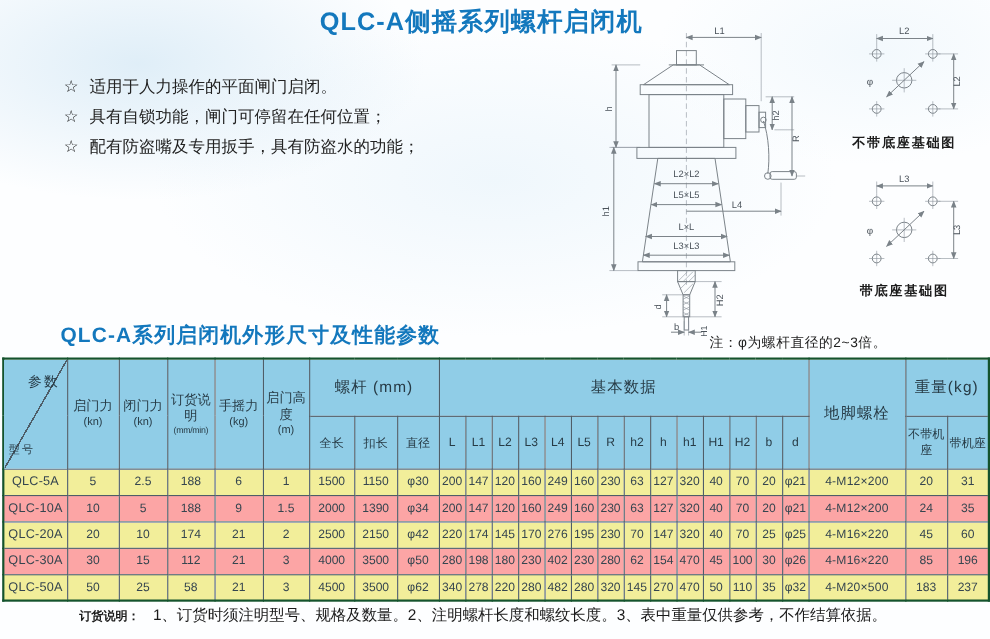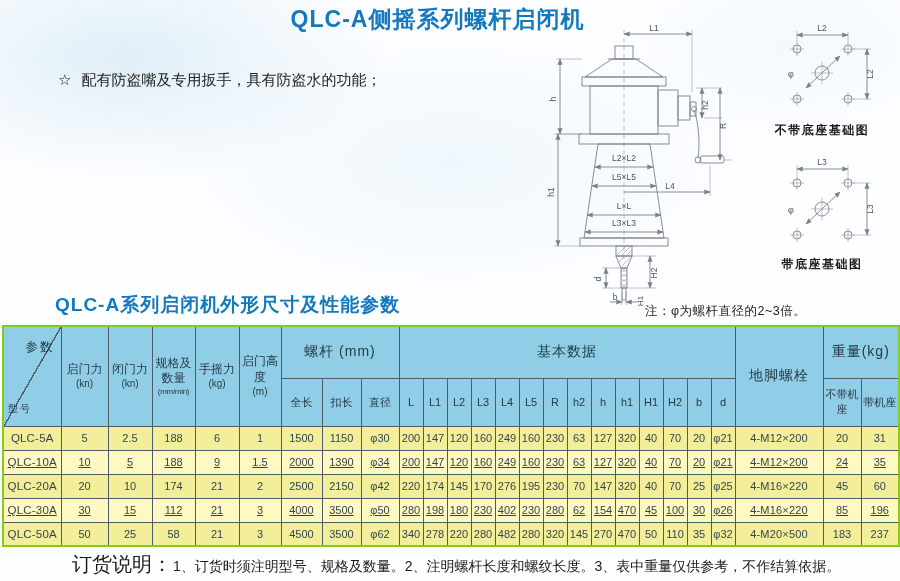--- a/index.html
+++ b/index.html
@@ -31,57 +31,59 @@
   
   table.spec {
     position:absolute; top:325px; left:2px; width:896px;
     border-collapse:collapse; table-layout:fixed;
     font-size:11px; color:#35454f;
   }
   table.spec th, table.spec td {
     border:1px solid #4e5d68; text-align:center; vertical-align:middle;
     padding:0 1px; overflow:hidden;
   }
-  table.spec { border:2px solid #84cc16; }
+  table.spec { border:2px solid #14532d; }
   thead th { background:#90cde7; font-weight:400; color:#273b46; }
   tr.tier1 th { height:52px; }
   tr.tier2 th { height:48px; }
   tbody td { height:24px; }
   tr.row-yellow td { background:#f2ee9a; }
-  tr.row-blue td { background:#fef9c3;text-decoration:underline; }
+  tr.row-blue td { background:#fca5a5; }
   .hname { display:block; font-size:12px; line-height:1.3; }
   .hunit { display:block; font-size:10px; line-height:1.25; }
   .u-small { font-size:8px; letter-spacing:-.3px; }
   .group-title { font-size:14px; letter-spacing:1px; }
   .sub { font-size:11px; }
   td.model { font-size:11.5px; letter-spacing:.2px; }
   td.anchor-cell-pad { letter-spacing:.2px; }
 
   .corner { position:relative; padding:0; }
   .corner .diag {
     position:absolute; inset:0;
     background:linear-gradient(to bottom right, transparent calc(50% - .7px), #4e5d68 calc(50% - .7px), #4e5d68 calc(50% + .7px), transparent calc(50% + .7px));
   }
   .corner .c-top { position:absolute; top:12px; right:6px; font-size:12.5px; letter-spacing:2px; }
   .corner .c-bottom { position:absolute; bottom:10px; left:4px; font-size:10px; letter-spacing:2px; }
 
   .order-note { top:551px; left:72px; width:812px; font-size:14px; color:#1a1a1a; white-space:nowrap; }
-  .order-note b { font-size:20px; font-weight:400; margin-right:1px; }
+  .order-note b { font-size:11px; font-weight:700; margin-right:12px; }
 
   svg text { font-family:"Liberation Sans","DejaVu Sans",sans-serif; fill:#4a525a; }
   .dwg { stroke:#7a8288; fill:none; stroke-width:.9; }
   .thin { stroke:#8b939b; stroke-width:.55; }
   .cap  { font-size:12px; fill:#1c1c1c; font-weight:600; letter-spacing:1.5px; }
 </style>
 </head>
 <body>
 
 <div class="abs page-title">QLC-A侧摇系列螺杆启闭机</div>
 
 <ul class="abs features">
+  <li><span class="star">☆</span><span>适用于人力操作的平面闸门启闭。</span></li>
+  <li><span class="star">☆</span><span>具有自锁功能，闸门可停留在任何位置；</span></li>
   <li><span class="star">☆</span><span>配有防盗嘴及专用扳手，具有防盗水的功能；</span></li>
 </ul>
 
 <svg class="abs" style="left:546px;top:22px;" width="220" height="285" viewBox="0 0 220 285">
   <defs>
     <marker id="ar" viewBox="0 0 10 10" refX="9" refY="5" markerWidth="7" markerHeight="7" orient="auto-start-reverse">
       <path d="M0,1 L10,5 L0,9 z" fill="#7a8288"></path>
     </marker>
   </defs>
 
@@ -286,21 +288,21 @@
       </th>
       <th rowspan="2">
           <span class="hname">启门力</span>
           <span class="hunit">(kn)</span>
         </th>
       <th rowspan="2">
           <span class="hname">闭门力</span>
           <span class="hunit">(kn)</span>
         </th>
       <th rowspan="2">
-          <span class="hname">规格及数量</span>
+          <span class="hname">订货说明</span>
           <span class="hunit u-small">(mm/min)</span>
         </th>
       <th rowspan="2">
           <span class="hname">手摇力</span>
           <span class="hunit">(kg)</span>
         </th>
       <th rowspan="2">
           <span class="hname">启门高度</span>
           <span class="hunit">(m)</span>
         </th>

